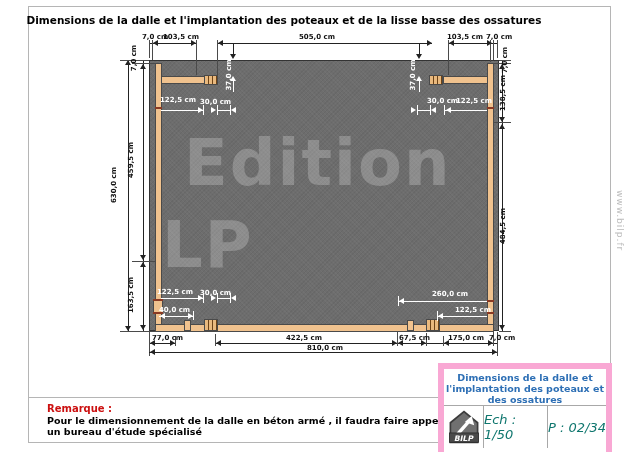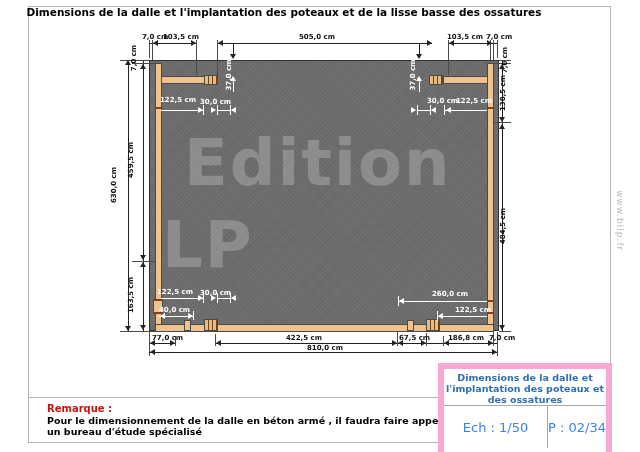--- a/index.html
+++ b/index.html
@@ -1,18 +1,18 @@
 <!DOCTYPE html>
 <html><head>
 <meta charset="utf-8">
 <style>
   html,body{margin:0;padding:0;background:#fff;}
   .page{position:relative;width:640px;height:452px;background:#fff;font-family:"DejaVu Sans",sans-serif;overflow:hidden;}
   .page-border{position:absolute;left:28px;top:6px;width:583px;height:437px;border:1px solid #b5b5b5;box-sizing:border-box;}
-  .main-title{position:absolute;left:0;top:6px;width:568px;text-align:center;font-size:10.5px;font-weight:bold;color:#000;}
+  .main-title{position:absolute;left:0;top:14px;width:568px;text-align:center;font-size:10.5px;font-weight:bold;color:#000;}
   
   .slab{position:absolute;left:149px;top:60px;width:350px;height:271px;background:#6d6d6d;border:1px solid #333;box-sizing:border-box;overflow:hidden;
         background-image:repeating-linear-gradient(45deg,rgba(255,255,255,.03) 0 1px,transparent 1px 3px),repeating-linear-gradient(-45deg,rgba(0,0,0,.05) 0 1px,transparent 1px 3px);}
   .wm{position:absolute;font-weight:bold;color:rgba(255,255,255,.22);font-size:64px;line-height:1;letter-spacing:2px;}
   .beam{position:absolute;background:#f0c28e;border:1px solid #4a4a4a;box-sizing:border-box;}
   .post-s{position:absolute;border:1px solid #4a4a4a;box-sizing:border-box;background:repeating-linear-gradient(90deg,#e9b97e 0 3px,#6d4317 3px 4px);}
   .joint{position:absolute;height:2px;background:#8a3a24;}
   
   .hl{position:absolute;height:1px;background:#222;}
   .vl{position:absolute;width:1px;background:#222;}
@@ -30,21 +30,21 @@
   .ar.wu{border-top-width:0;border-bottom:5px solid #fff;}
   .dim{position:absolute;font-size:7px;font-weight:bold;color:#111;white-space:nowrap;line-height:8px;}
   .dimw{color:#fff;}
   .vert{transform:rotate(-90deg);transform-origin:center;}
   
   .remark-label{position:absolute;left:47px;top:403px;font-size:10px;font-weight:bold;color:#cc1111;}
   .remark-text{position:absolute;left:47px;top:415px;width:420px;font-size:9.5px;font-weight:bold;color:#000;line-height:11px;}
   .tb{position:absolute;left:438px;top:363px;width:174px;height:100px;border:6px solid #f9a8d4;box-sizing:border-box;background:#fff;}
   .tb-title{height:37px;border-bottom:1px solid #a8a8a8;box-sizing:border-box;color:#2d6fb5;font-weight:bold;font-size:9.5px;line-height:11px;text-align:center;padding-top:3px;}
   .tb-row{display:flex;height:42px;}
-  .tb-cell{display:flex;align-items:center;justify-content:center;box-sizing:border-box;font-size:13px;color:#3b82f6;}
+  .tb-cell{display:flex;align-items:center;justify-content:center;box-sizing:border-box;font-size:13px;color:#0f766e;font-style:italic;}
   .tb-logo{width:40px;border-right:1px solid #a8a8a8;}
   .tb-scale{flex:1;border-right:1px solid #a8a8a8;}
   .tb-page{width:58px;text-align:right;}
   .site-url{position:absolute;left:615px;top:190px;writing-mode:vertical-rl;font-size:9px;color:#bdbdbd;letter-spacing:1px;}
 </style>
 </head>
 <body>
 
 <div class="page">
   <div class="page-border"></div>
@@ -195,33 +195,42 @@
   <div class="ar r" style="left:170px;top:340px;"></div>
   <div class="ar l" style="left:216px;top:340px;"></div>
   <div class="ar r" style="left:392px;top:340px;"></div>
   <div class="ar l" style="left:398px;top:340px;"></div>
   <div class="ar r" style="left:421px;top:340px;"></div>
   <div class="ar l" style="left:444px;top:340px;"></div>
   <div class="ar r" style="left:488px;top:340px;"></div>
   <span class="dim" style="left:152px;top:334px;">77,0 cm</span>
   <span class="dim" style="left:286px;top:334px;">422,5 cm</span>
   <span class="dim" style="left:399px;top:334px;">67,5 cm</span>
-  <span class="dim" style="left:448px;top:334px;">186,8 cm</span>
+  <span class="dim" style="left:448px;top:334px;">175,0 cm</span>
   <span class="dim" style="left:489px;top:334px;">7,0 cm</span>
   <div class="hl" style="left:149px;top:352px;width:348px;"></div>
   <div class="ar l" style="left:150px;top:349px;"></div>
   <div class="ar r" style="left:492px;top:349px;"></div>
   <span class="dim" style="left:305px;top:344px;background:#fff;padding:0 2px;">810,0 cm</span>
 
   <div class="hlx" style="left:28px;top:397px;width:411px;background:#b5b5b5;"></div>
   <div class="remark-label">Remarque :</div>
   <div class="remark-text">Pour le dimensionnement de la dalle en béton armé , il faudra faire appel à un bureau d'étude spécialisé</div>
 
   <div class="tb">
     <div class="tb-title">Dimensions de la dalle et l'implantation des poteaux et des ossatures</div>
     <div class="tb-row">
+      <div class="tb-cell tb-logo">
+        <svg width="34" height="36" viewBox="0 0 40 42">
+          <polygon points="4,16 20,3 36,16 36,39 4,39" fill="#707070" stroke="#3c3c3c" stroke-width="2"></polygon>
+          <line x1="12" y1="30" x2="26" y2="14" stroke="#ffffff" stroke-width="4"></line>
+          <polygon points="29,8 32,19 21,15" fill="#ffffff"></polygon>
+          <rect x="3" y="28" width="34" height="11" fill="#4a4a4a" stroke="#2c2c2c" stroke-width="1"></rect>
+          <text x="20" y="37" text-anchor="middle" font-family="DejaVu Sans, sans-serif" font-size="9" font-weight="bold" fill="#ffffff">BILP</text>
+        </svg>
+      </div>
       <div class="tb-cell tb-scale">Ech : 1/50</div>
       <div class="tb-cell tb-page">P : 02/34</div>
     </div>
   </div>
 
   <div class="site-url">www.bilp.fr</div>
 </div>
 
 </body></html>

